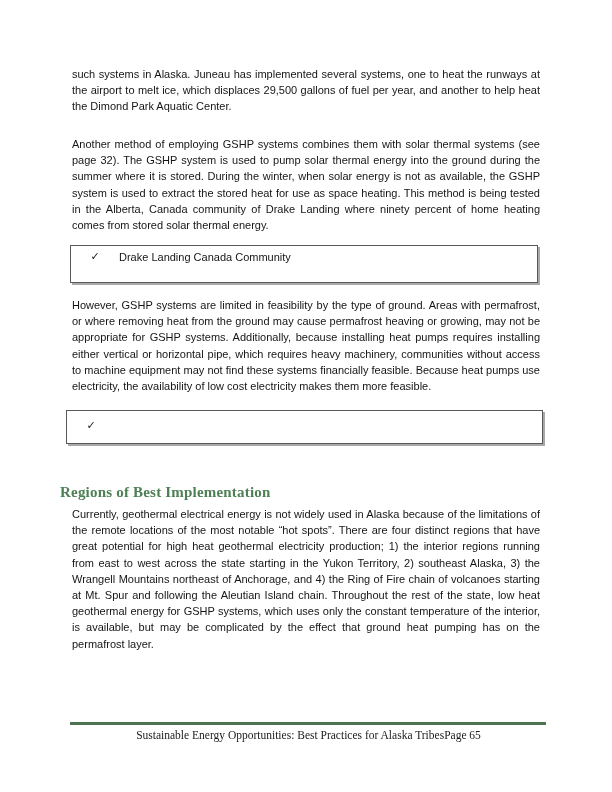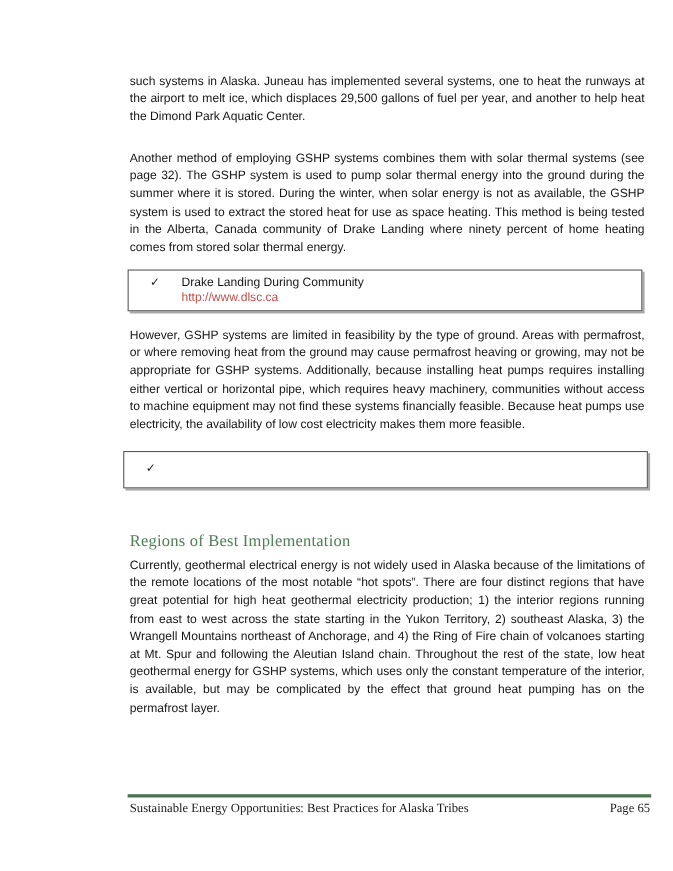--- a/index.html
+++ b/index.html
@@ -10,21 +10,21 @@
   }
   * { margin: 0; padding: 0; box-sizing: border-box; }
   html, body { background: #ffffff; }
   body {
     width: 612px; height: 792px;
     position: relative;
     font-family: "Liberation Sans", sans-serif;
     color: var(--text);
     overflow: hidden;
   }
-  .abs { position: absolute; margin-left: 46px; }
+  .abs { position: absolute; }
   .body-par {
     left: 72px; width: 468px;
     font-size: 11px;
     line-height: 16.2px;
     text-align: justify;
     color: var(--text);
   }
   .callout {
     border: 1px solid #595959;
     box-shadow: 2px 2px 0 #a9a9a9;
@@ -41,54 +41,50 @@
   .callout-serif {
     font-family: "Liberation Serif", serif;
     font-size: 12px; line-height: 15px;
   }
   .callout-link {
     color: var(--link-red);
     text-decoration: none;
     font-size: 11px;
   }
   .section-heading {
-    left: 72px; width: 468px;
+    left: 60px; width: 468px;
     font-family: "Liberation Serif", serif;
-    font-weight: normal;
+    font-weight: bold;
     font-size: 15px;
     color: var(--heading-green);
     letter-spacing: 0.2px;
   }
   .footer-rule {
     left: 70px; width: 476px; height: 3px;
     background: var(--rule-green);
   }
   .footer-row {
     left: 72px; width: 473px;
-    display: flex; justify-content: space-between;
+    display: flex; justify-content: center;
     font-family: "Liberation Serif", serif;
     font-size: 11.5px;
     color: #1a1a1a;
   }
 </style>
 </head>
 <body>
 
 <p class="abs body-par" style="top:66px">such systems in Alaska. Juneau has implemented several systems, one to heat the runways at the airport to melt ice, which displaces 29,500 gallons of fuel per year, and another to help heat the Dimond Park Aquatic Center.</p>
 
 <p class="abs body-par" style="top:136px">Another method of employing GSHP systems combines them with solar thermal systems (see page 32). The GSHP system is used to pump solar thermal energy into the ground during the summer where it is stored. During the winter, when solar energy is not as available, the GSHP system is used to extract the stored heat for use as space heating. This method is being tested in the Alberta, Canada community of Drake Landing where ninety percent of home heating comes from stored solar thermal energy.</p>
 
 <div class="abs callout" style="top:245px; left:70px; width:468px; height:38px; padding-top:4px">
   <div class="callout-row">
     <span class="check-col">✓</span>
-    <span class="callout-sans">Drake Landing During Community</span>
-  </div>
-  <div class="callout-row">
-    <span class="check-col"></span>
-    <a href="#" class="callout-link">http://www.dlsc.ca</a>
+    <span class="callout-sans">Drake Landing Canada Community</span>
   </div>
 </div>
 
 <p class="abs body-par" style="top:297px">However, GSHP systems are limited in feasibility by the type of ground. Areas with permafrost, or where removing heat from the ground may cause permafrost heaving or growing, may not be appropriate for GSHP systems. Additionally, because installing heat pumps requires installing either vertical or horizontal pipe, which requires heavy machinery, communities without access to machine equipment may not find these systems financially feasible. Because heat pumps use electricity, the availability of low cost electricity makes them more feasible.</p>
 
 <div class="abs callout" style="top:410px; left:66px; width:477px; height:34px; padding-top:8px">
   <div class="callout-row">
     <span class="check-col">✓</span>
   </div>
 </div>

